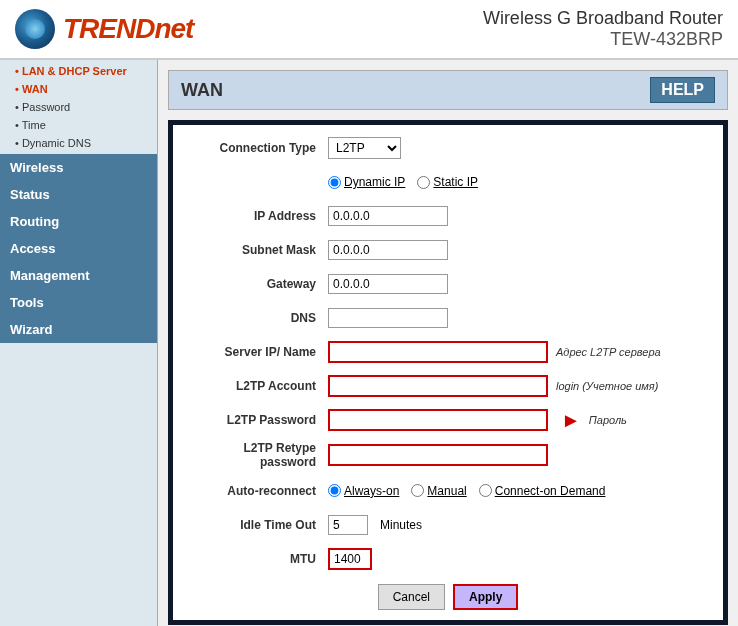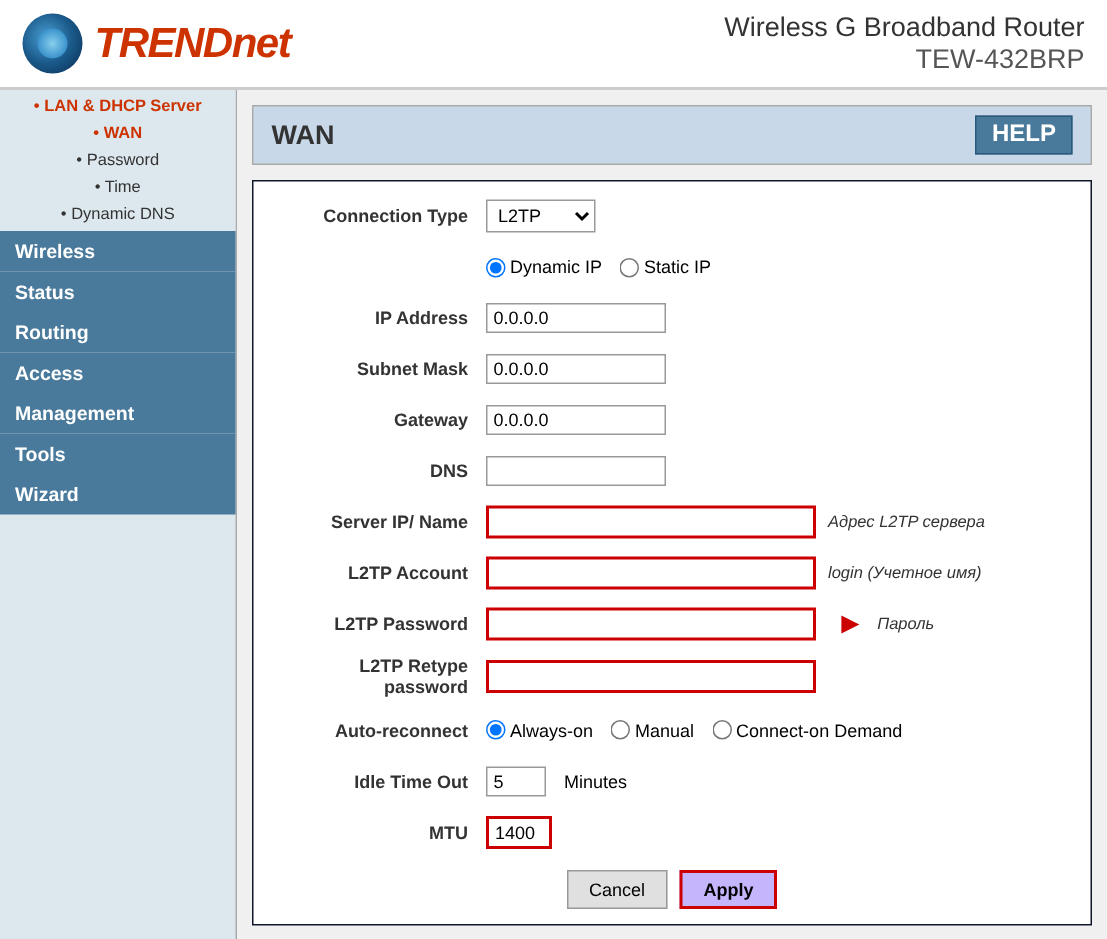--- a/index.html
+++ b/index.html
@@ -16,50 +16,50 @@
     .header-title .sub-title { font-size: 18px; color: #555; }
 
     
     .layout { display: flex; height: 566px; }
 
     
     .sidebar { width: 158px; background: #dde8ee; border-right: 1px solid #aaa; flex-shrink: 0; }
     .sidebar-section { background: #4a7a9b; color: #fff; padding: 6px 10px; font-weight: bold; font-size: 13px; cursor: pointer; margin-bottom: 0; }
     .sidebar-section.active { background: #3a6a8b; }
     .sidebar-sub { padding: 2px 0; background: #dde8ee; }
-    .sidebar-sub a { display: block; padding: 3px 15px; color: #333; text-decoration: none; font-size: 11px; text-align: center; }
+    .sidebar-sub a { display: block; padding: 3px 15px; color: #333; text-decoration: none; font-size: 11px; }
     .sidebar-sub a.active { color: #cc3300; font-weight: bold; }
     .sidebar-sub a::before { content: "• "; }
 
     
     .main-content { flex: 1; background: #f0f0f0; overflow-y: auto; padding: 10px; }
 
     
     .wan-header { display: flex; justify-content: space-between; align-items: center; background: #c8d8e8; border: 1px solid #aaa; padding: 6px 12px; margin-bottom: 10px; }
     .wan-title { font-size: 18px; font-weight: bold; color: #333; }
     .help-btn { background: #4a7a9b; color: #fff; border: 1px solid #2a5a7b; padding: 3px 10px; font-size: 16px; font-weight: bold; cursor: pointer; }
 
     
-    .form-area { background: #fff; border: 1px solid #0f172a; padding: 10px 15px; }
+    .form-area { background: #fff; border: 5px solid #0f172a; padding: 10px 15px; }
     .form-row { display: flex; align-items: center; margin-bottom: 8px; min-height: 26px; }
     .form-label { width: 140px; text-align: right; padding-right: 12px; font-weight: bold; color: #333; font-size: 12px; flex-shrink: 0; }
     .form-controls { display: flex; align-items: center; gap: 8px; flex: 1; }
 
     select { font-size: 12px; padding: 2px 3px; border: 1px solid #999; background: #fff; }
     input[type="text"], input[type="password"] { font-size: 12px; padding: 2px 4px; border: 1px solid #999; background: #fff; }
     .ip-input { width: 120px; }
     .dns-input { width: 120px; }
     .server-input { width: 220px; border: 2px solid #cc0000 !important; }
     .account-input { width: 220px; border: 2px solid #cc0000 !important; }
     .password-input { width: 220px; border: 2px solid #cc0000 !important; }
     .retype-input { width: 220px; border: 2px solid #cc0000 !important; }
     .idle-input { width: 40px; }
     .mtu-input { width: 44px; border: 2px solid #cc0000 !important; }
 
-    .radio-group { display: flex; align-items: center; gap: 12px; }
+    .radio-group { display: flex; align-items: center; gap: 12px; text-decoration: underline; }
     .radio-option { display: flex; align-items: center; gap: 3px; }
     .radio-option label { font-size: 12px; }
     .annotation-ru { color: #333; font-size: 11px; font-style: italic; }
 
     .button-row { display: flex; justify-content: center; gap: 8px; margin-top: 12px; }
     .btn-cancel { padding: 4px 14px; font-size: 12px; border: 1px solid #999; background: #e0e0e0; cursor: pointer; }
     .btn-apply { padding: 4px 14px; font-size: 12px; border: 2px solid #cc0000; background: #c4b5fd; cursor: pointer; font-weight: bold; }
 
     
     .minutes-text { margin-left: 4px; font-size: 12px; }

